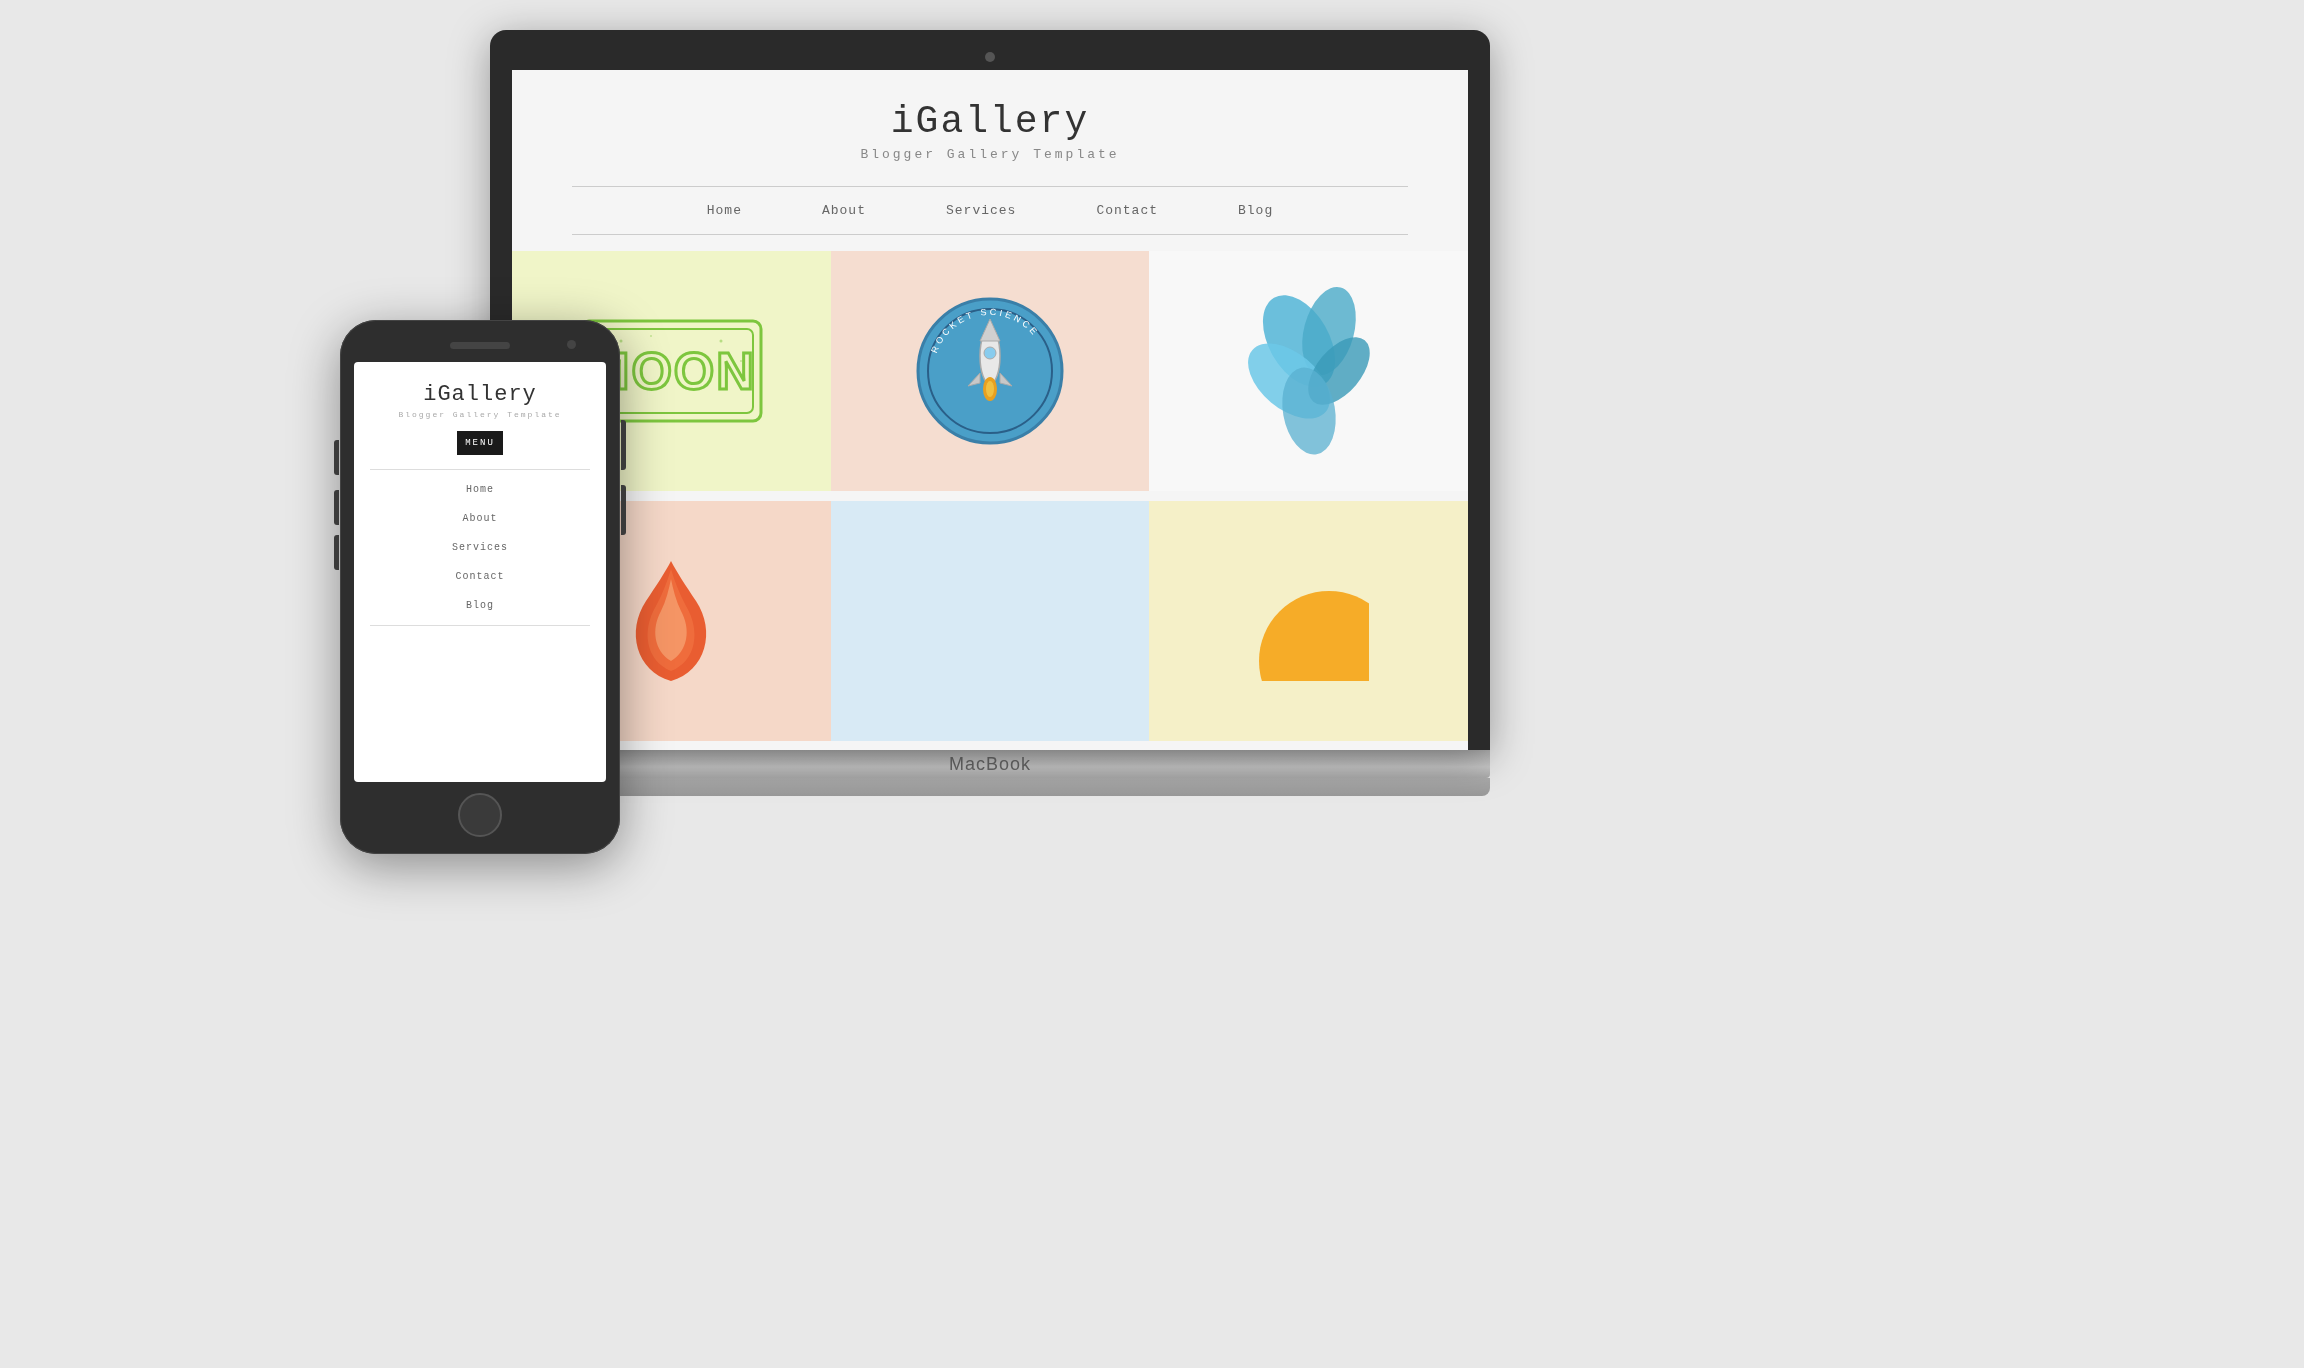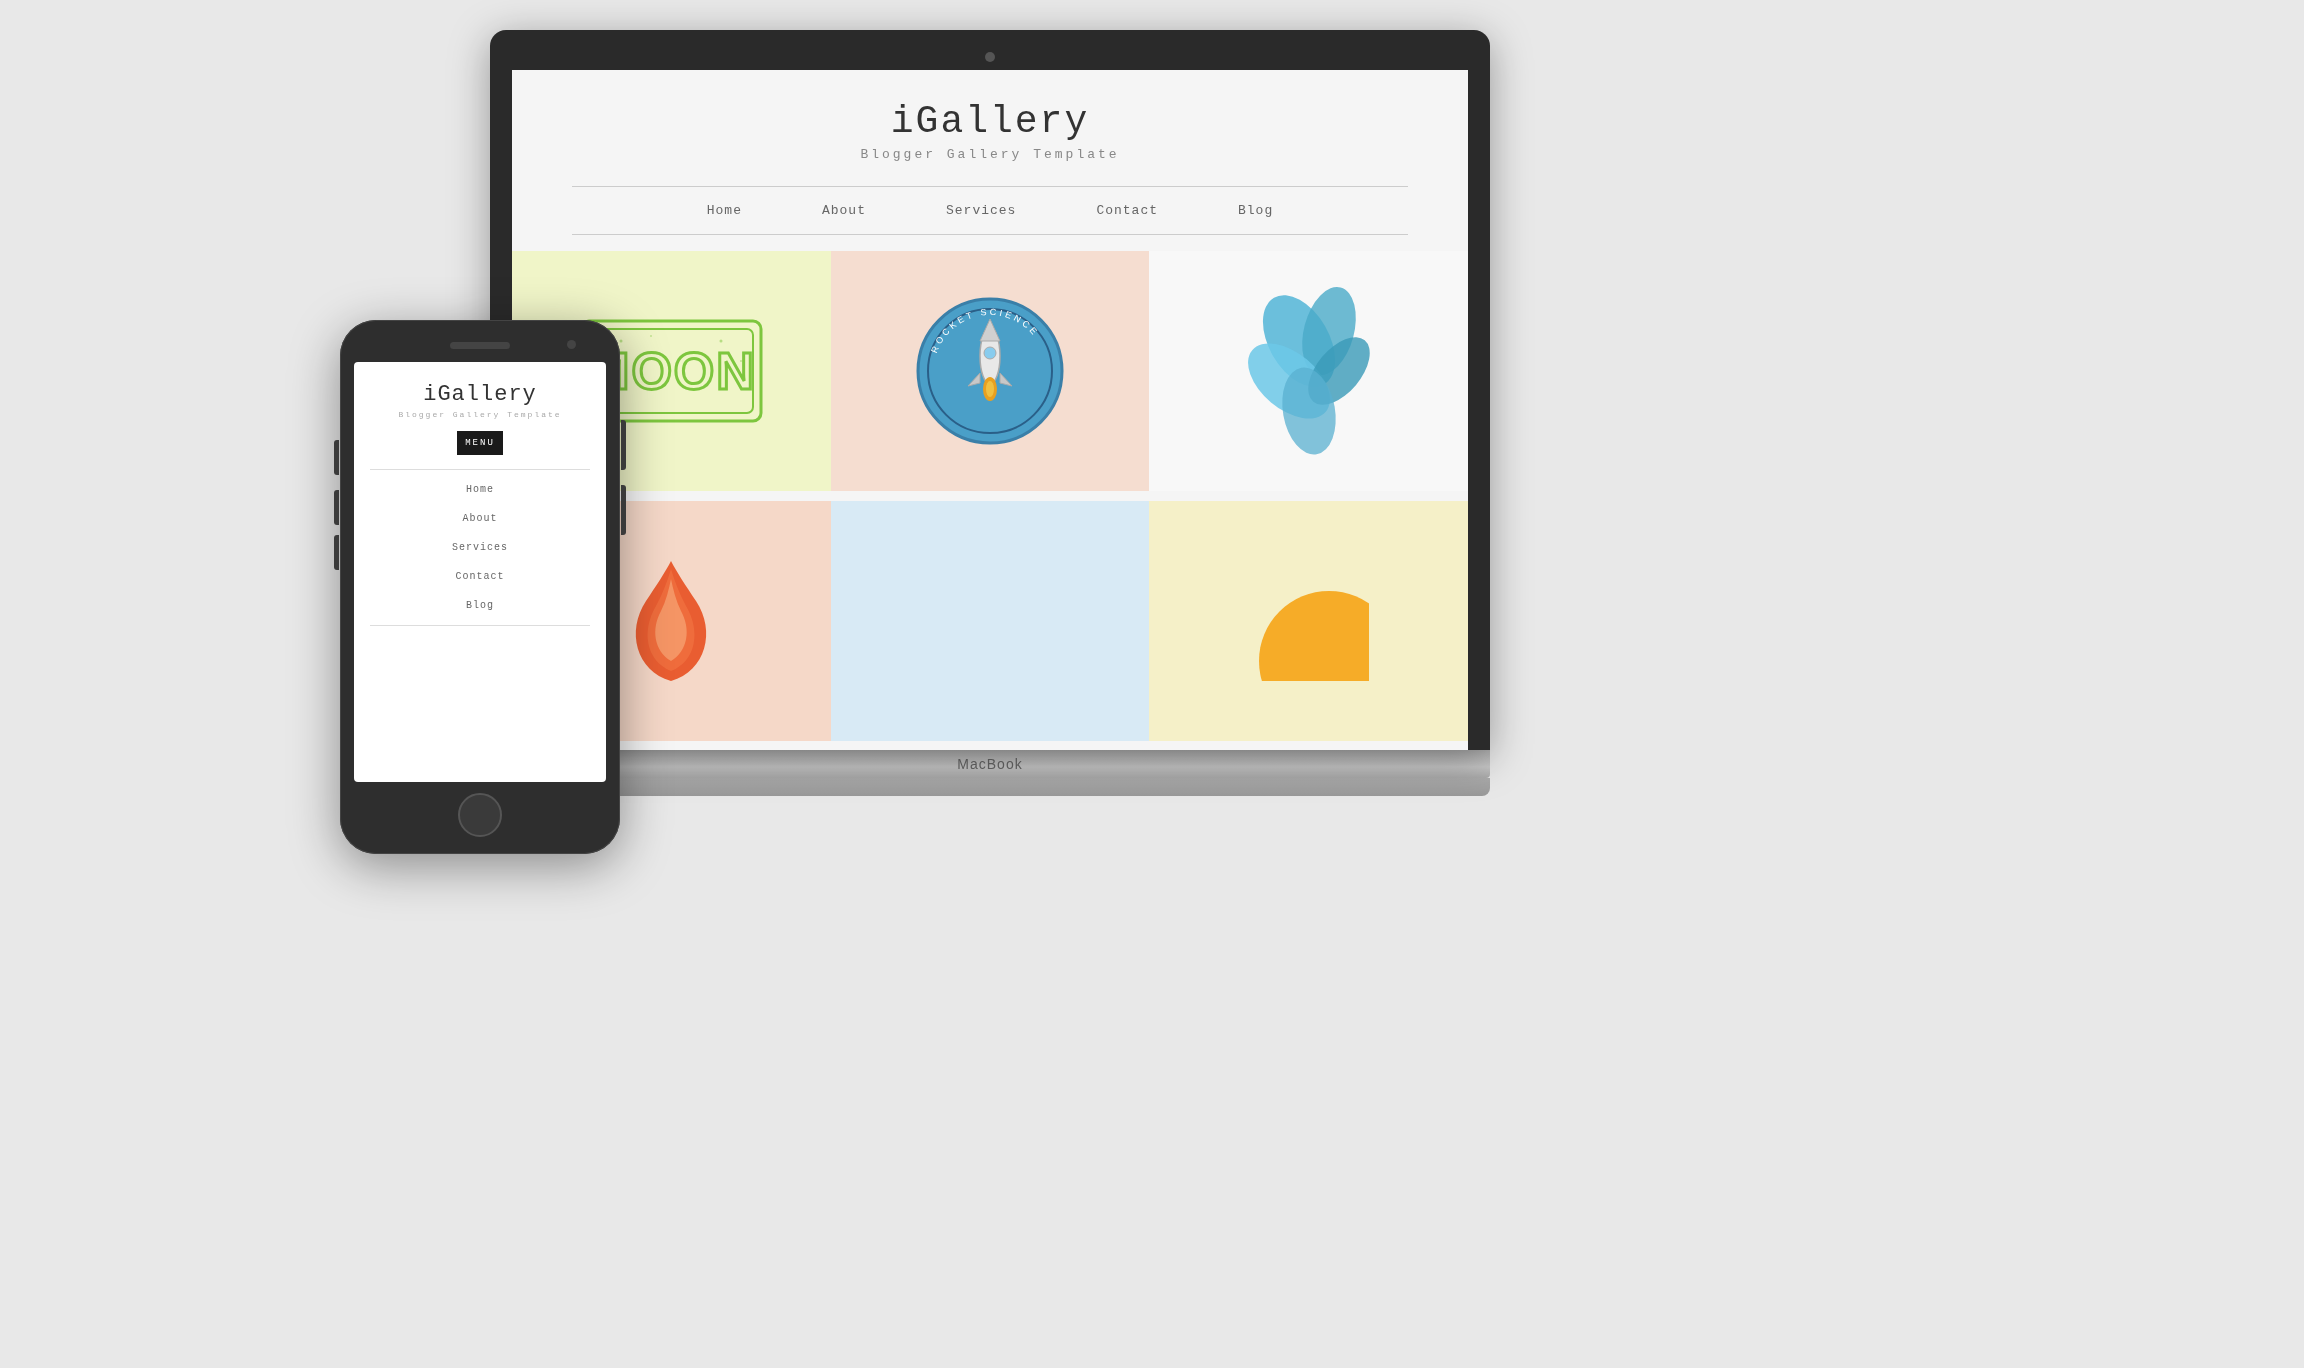--- a/index.html
+++ b/index.html
@@ -48,21 +48,21 @@
     .macbook-base {
       background: linear-gradient(180deg, #b0b0b0 0%, #c8c8c8 60%, #a8a8a8 100%);
       height: 28px;
       border-radius: 0 0 4px 4px;
       display: flex;
       align-items: center;
       justify-content: center;
     }
 
     .macbook-label {
-      font-size: 14px;
+      font-size: 18px;
       color: #666;
       font-family: Arial, sans-serif;
       letter-spacing: 1px;
     }
 
     .macbook-foot {
       background: linear-gradient(180deg, #aaa 0%, #999 100%);
       height: 18px;
       width: 100%;
       border-radius: 0 0 8px 8px;

